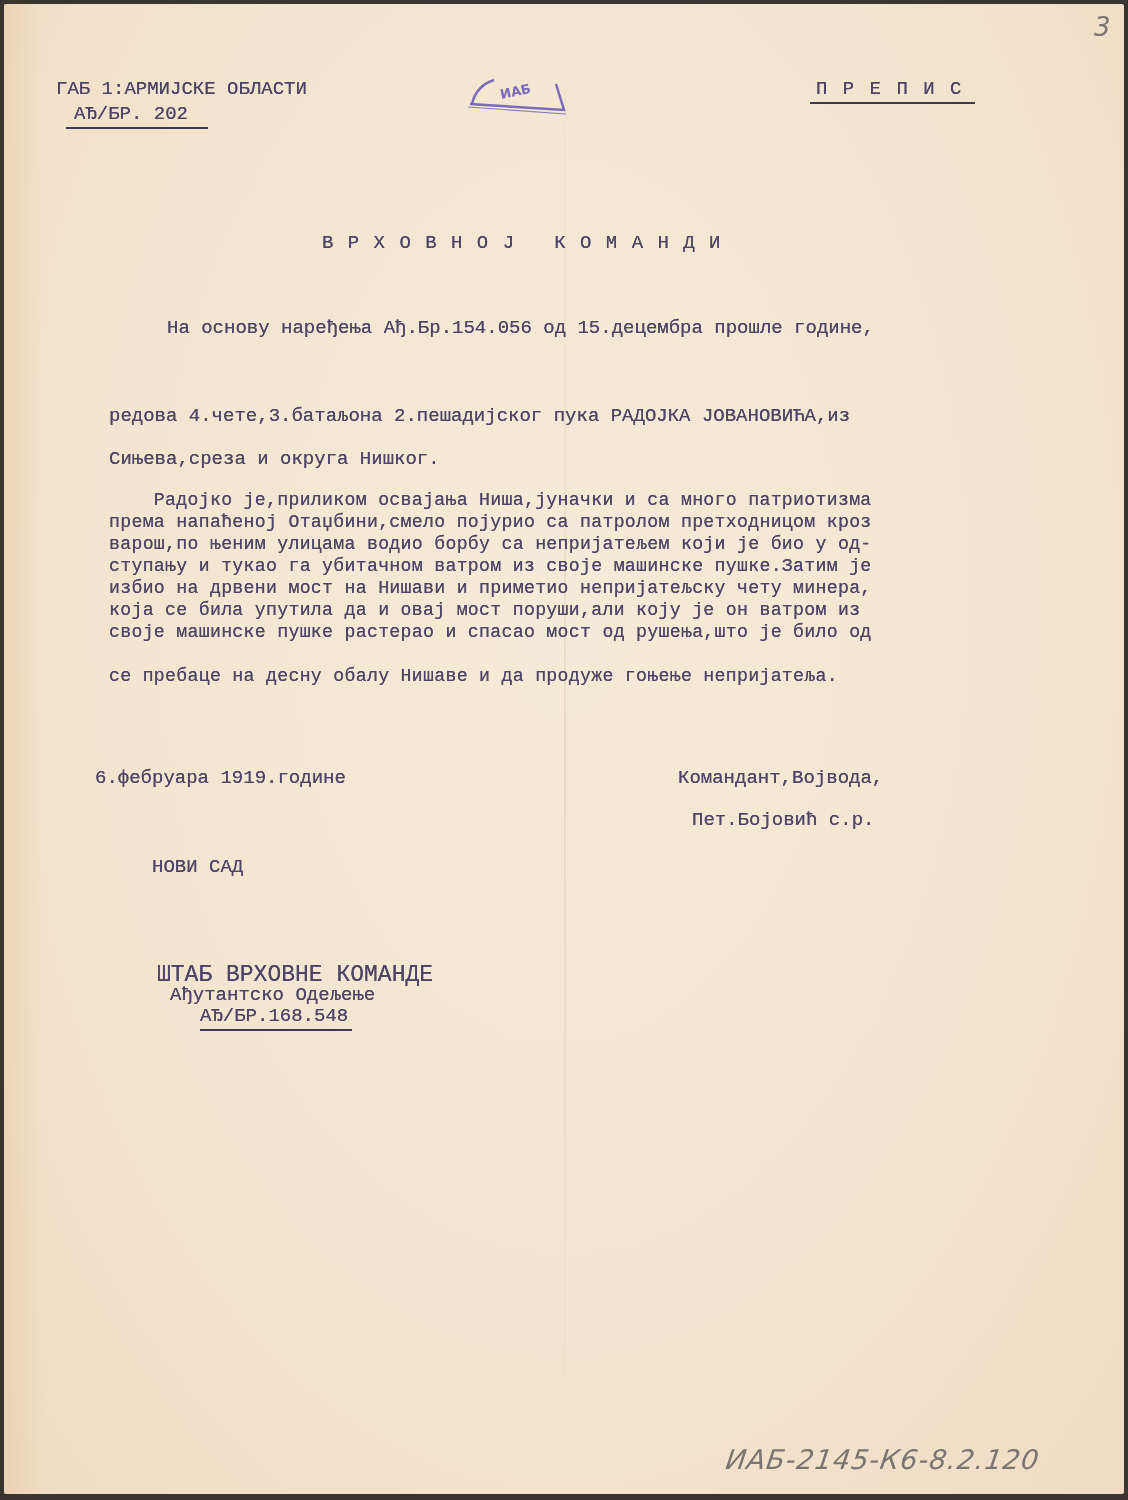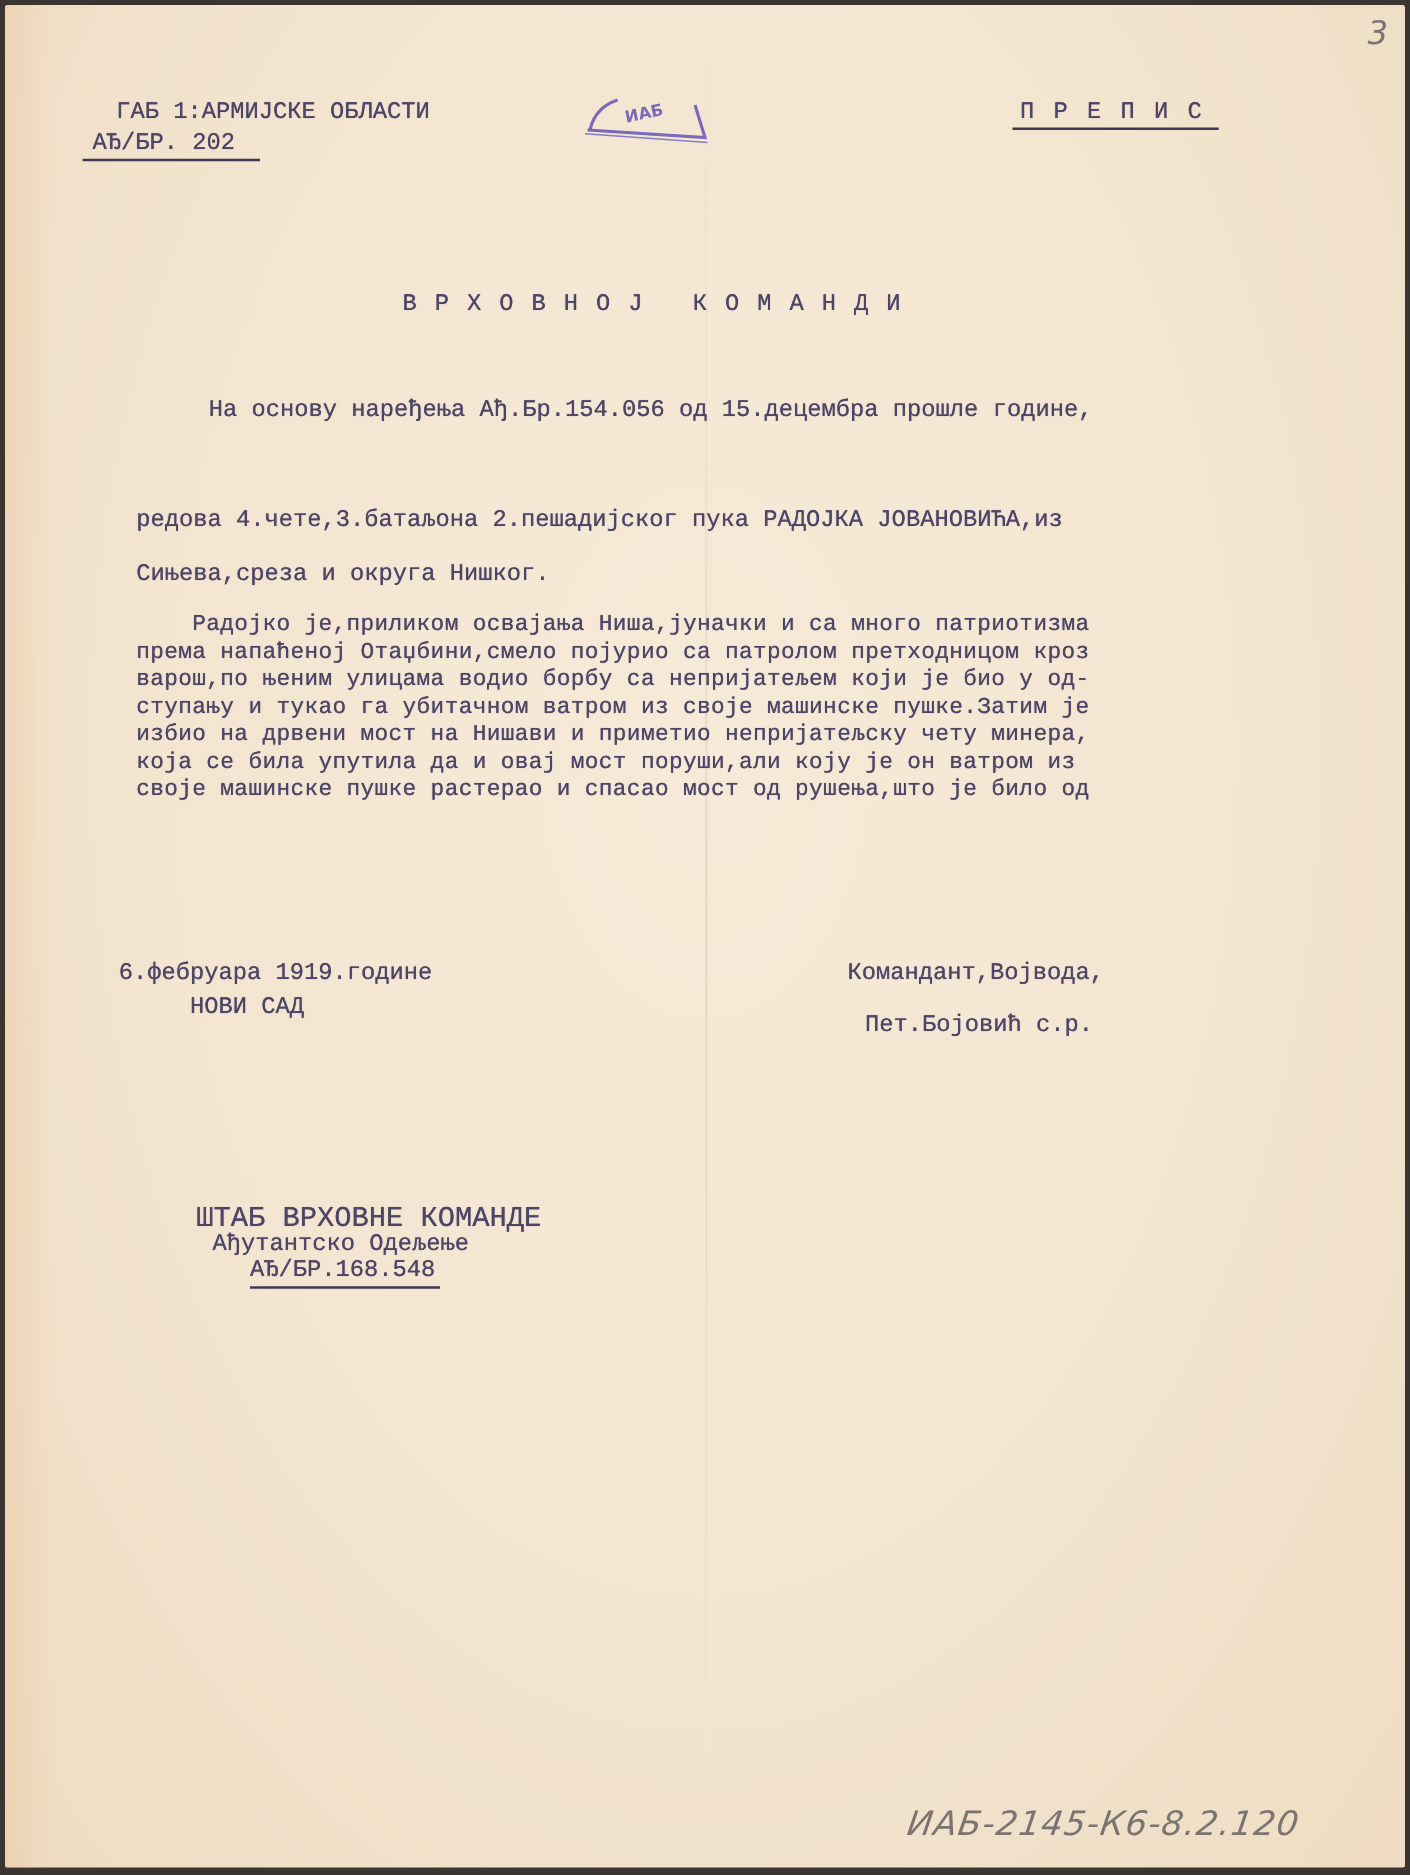--- a/index.html
+++ b/index.html
@@ -46,21 +46,21 @@
     .dense { font-size: 18.2px; letter-spacing: 0.3px; }
   </style>
 </head>
 <body>
 
 <div class="paper">
   <div class="fold"></div>
 
   <div class="hand" style="left:1090px; top:8px; font-size:26px;">3</div>
 
-  <div class="t" style="left:52px; top:74px; font-size:19px;margin-left:37px;">ГАБ 1:АРМИЈСКЕ ОБЛАСТИ</div>
+  <div class="t" style="left:52px; top:74px; font-size:19px;">ГАБ 1:АРМИЈСКЕ ОБЛАСТИ</div>
   <div class="t ul" style="left:62px; top:99px; font-size:19px; padding-left:8px; padding-right:20px;">АЂ/БР. 202</div>
 
   <div class="stamp">
     <svg width="110" height="44" viewBox="0 0 110 44">
       <path d="M8 30 Q12 12 30 6" stroke="#7a6ab8" stroke-width="2.5" fill="none"></path>
       <path d="M6 30 L100 36 L92 10" stroke="#7a6ab8" stroke-width="2.5" fill="none"></path>
       <path d="M4 33 L102 40" stroke="#8a7cc4" stroke-width="1.2" fill="none"></path>
     </svg>
     <span>ИАБ</span>
   </div>
@@ -73,23 +73,24 @@
   <div class="t body-line" style="left:105px; top:401px;">редова 4.чете,3.батаљона 2.пешадијског пука РАДОЈКА ЈОВАНОВИЋА,из</div>
   <div class="t body-line" style="left:105px; top:444px;">Сињева,среза и округа Нишког.</div>
 
   <div class="t dense" style="left:105px; top:486px;">    Радојко је,приликом освајања Ниша,јуначки и са много патриотизма</div>
   <div class="t dense" style="left:105px; top:508px;">према напаћеној Отаџбини,смело појурио са патролом претходницом кроз</div>
   <div class="t dense" style="left:105px; top:530px;">варош,по њеним улицама водио борбу са непријатељем који је био у од-</div>
   <div class="t dense" style="left:105px; top:574px;">избио на дрвени мост на Нишави и приметио непријатељску чету минера,</div>
   <div class="t dense" style="left:105px; top:552px;">ступању и тукао га убитачном ватром из своје машинске пушке.Затим је</div>
   <div class="t dense" style="left:105px; top:596px;">која се била упутила да и овај мост поруши,али коју је он ватром из</div>
   <div class="t dense" style="left:105px; top:618px;">своје машинске пушке растерао и спасао мост од рушења,што је било од</div>
+  <div class="t dense" style="left:105px; top:662px;">се пребаце на десну обалу Нишаве и да продуже гоњење непријатеља.</div>
 
   <div class="t body-line" style="left:91px; top:763px;text-align:center;">6.фебруара 1919.године</div>
-  <div class="t body-line" style="left:148px; top:790px;">НОВИ САД</div>
+  <div class="t body-line" style="left:148px; top:852px;">НОВИ САД</div>
   <div class="t body-line" style="left:674px; top:763px;">Командант,Војвода,</div>
   <div class="t body-line" style="left:688px; top:805px;">Пет.Бојовић с.р.</div>
 
   <div class="t" style="left:153px; top:958px; font-size:23px;">ШТАБ ВРХОВНЕ КОМАНДЕ</div>
   <div class="t" style="left:166px; top:980px; font-size:19px;">Ађутантско Одељење</div>
   <div class="t ul" style="left:196px; top:1001px; font-size:19px; padding-right:4px;">АЂ/БР.168.548</div>
 
   <div class="hand" style="left:722px; top:1440px; font-size:27px; letter-spacing:1px; transform:skewX(-8deg);">ИАБ-2145-К6-8.2.120</div>
 </div>
 

